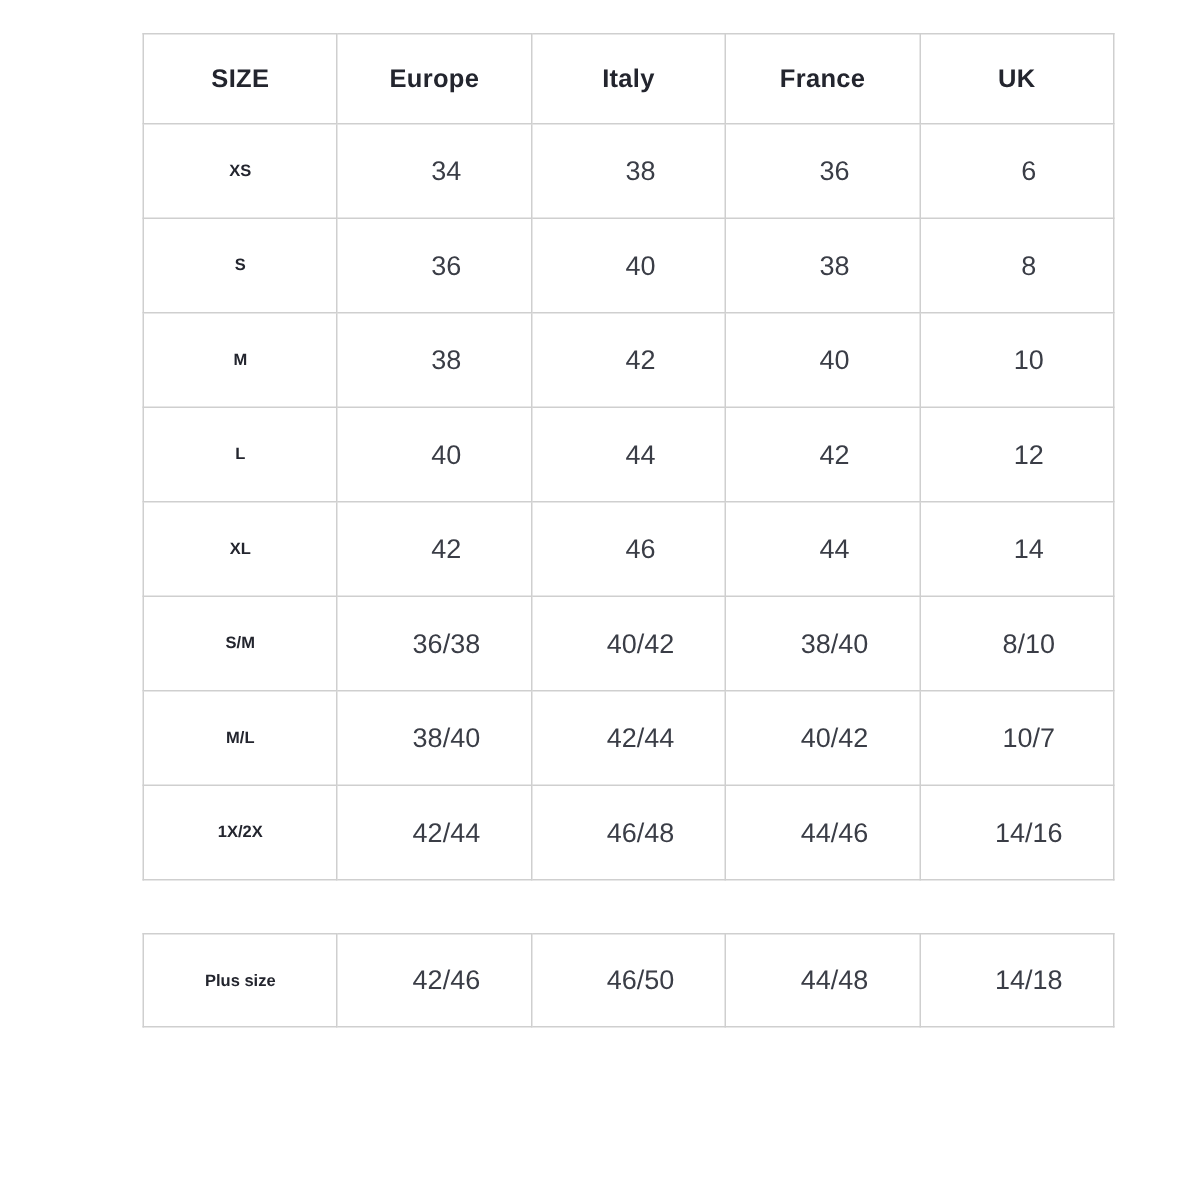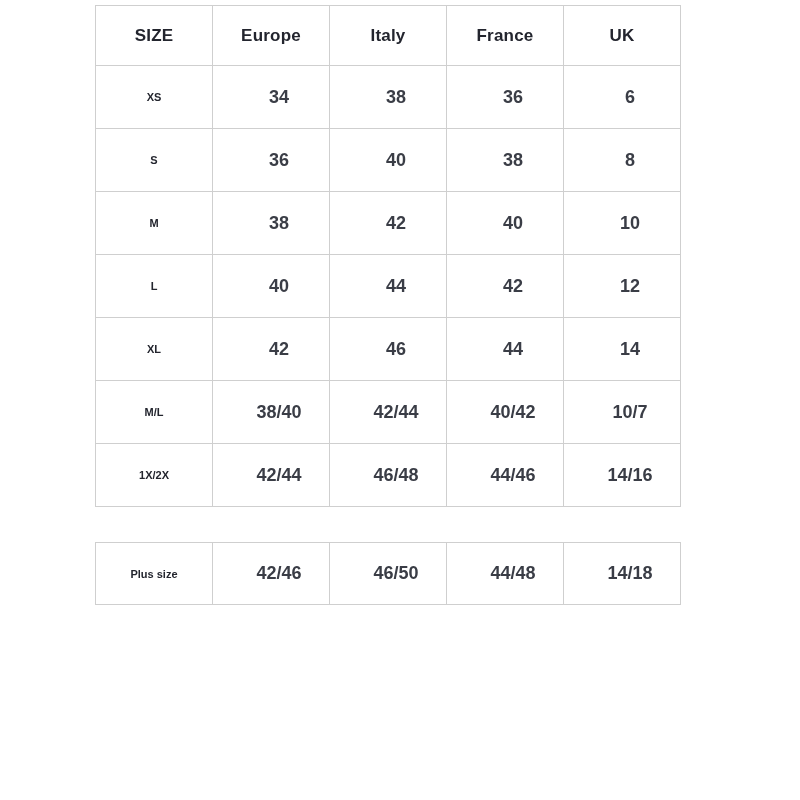--- a/index.html
+++ b/index.html
@@ -10,22 +10,22 @@
   }
   .page {
     position: relative;
     width: 800px;
     height: 800px;
     background: #ffffff;
   }
   .tables-wrap {
     position: absolute;
     left: 95px;
-    top: 5px;
-    width: 586px;
+    top: 22px;
+    width: 648px;
   }
   table.size-table {
     width: 100%;
     border-collapse: collapse;
     table-layout: fixed;
     background: #ffffff;
   }
   table.size-table.secondary {
     margin-top: 35px;
   }
@@ -44,21 +44,21 @@
   }
   .size-table tbody th {
     height: 63px;
     font-size: 11px;
     font-weight: bold;
     color: #23252e;
   }
   .size-table tbody td {
     height: 63px;
     font-size: 18px;
-    font-weight: bold;
+    font-weight: normal;
     color: #3a3d46;
     padding-left: 16px;
   }
   .size-table.secondary tbody th,
   .size-table.secondary tbody td {
     height: 62px;
   }
 </style>
 </head>
 <body>
@@ -106,20 +106,27 @@
           <td>12</td>
         </tr>
         <tr>
           <th>XL</th>
           <td>42</td>
           <td>46</td>
           <td>44</td>
           <td>14</td>
         </tr>
         <tr>
+          <th>S/M</th>
+          <td>36/38</td>
+          <td>40/42</td>
+          <td>38/40</td>
+          <td>8/10</td>
+        </tr>
+        <tr>
           <th>M/L</th>
           <td>38/40</td>
           <td>42/44</td>
           <td>40/42</td>
           <td>10/7</td>
         </tr>
         <tr>
           <th>1X/2X</th>
           <td>42/44</td>
           <td>46/48</td>

